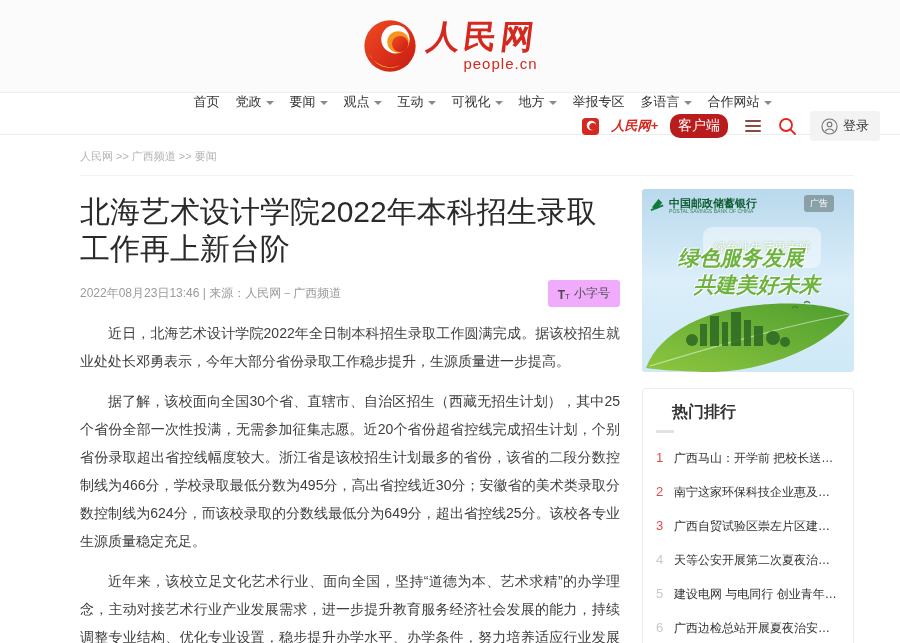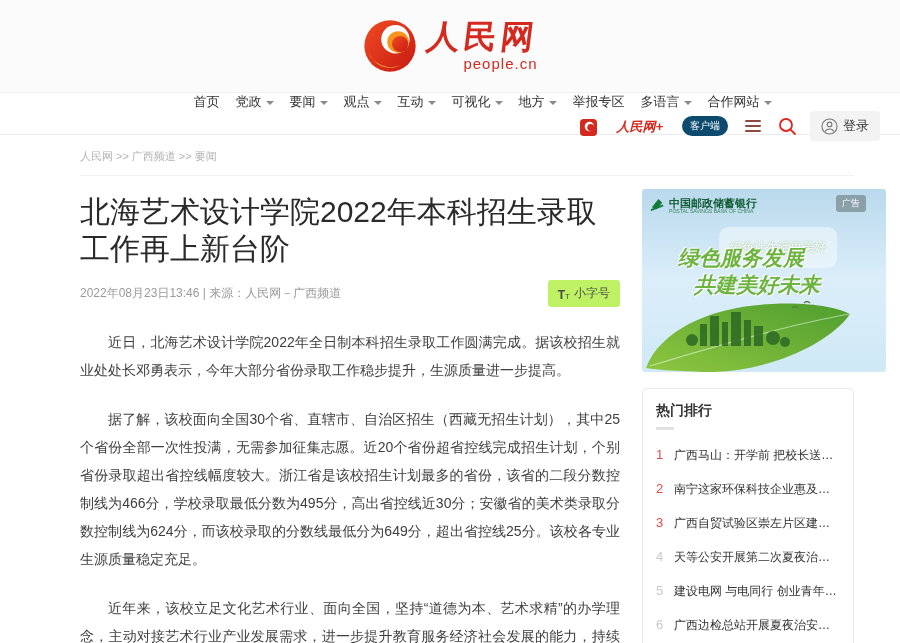--- a/index.html
+++ b/index.html
@@ -13,23 +13,23 @@
   .logo-cn { font-size:33px; font-weight:bold; color:#d5281e; letter-spacing:4px; transform:skewX(-7deg); line-height:1; }
   .logo-en { font-size:15px; font-weight:normal; color:#d5281e; text-align:right; letter-spacing:1px; margin-top:2px; }
 
   
   .nav { height:43px; border-top:1px solid #f0f0f0; border-bottom:1px solid #ececec;
     display:flex; align-items:center; padding:0 20px 0 85px;flex-direction:column; }
   .nav-links { display:flex; align-items:center; gap:16px; }
   .nav-item { display:flex; align-items:center; gap:4px; font-size:13px; color:#333; cursor:pointer; white-space:nowrap; }
   .caret { width:0; height:0; border-left:4px solid transparent; border-right:4px solid transparent; border-top:4px solid #8a8a8a; margin-top:2px; }
   .nav-right { margin-left:auto; display:flex; align-items:center; gap:13px; }
-  .app-badge { display:flex; align-items:flex-end; gap:19px; cursor:pointer; }
+  .app-badge { display:flex; align-items:center; gap:12px; cursor:pointer; }
   .app-name { color:#d5281e; font-weight:bold; font-style:italic; font-size:13px; white-space:nowrap; }
-  .app-pill { background:#0c4a6e; color:#fff; font-size:10px; padding:3px 8px; border-radius:10px; white-space:nowrap; }
+  .app-pill { background:#b91c1c; color:#fff; font-size:14px; padding:3px 8px; border-radius:10px; white-space:nowrap; }
   .hamburger { display:flex; flex-direction:column; gap:3px; cursor:pointer; padding:4px; }
   .hamburger span { display:block; width:16px; height:2px; background:#8d4a42; border-radius:1px; }
   .search-btn { cursor:pointer; display:flex; }
   .login { background:#f3f3f3; border-radius:3px; height:30px; display:flex; align-items:center; gap:5px; padding:0 11px; cursor:pointer; }
   .login-label { font-size:13px; color:#333; }
 
   
   .breadcrumb { width:774px; margin:0 0 0 80px; padding:14px 0 11px; font-size:11px; color:#b3b3b3;
     border-bottom:1px solid #f2f2f2; }
   .breadcrumb span { cursor:pointer; }
@@ -38,46 +38,46 @@
   
   .main { display:flex; margin-left:80px; width:774px; }
   .article { width:540px; }
   .sidebar { width:212px; margin-left:22px; padding-top:13px; }
 
   
   .article h1 { margin-top:17px; font-size:30px; line-height:37px; font-weight:normal; color:#2a2a2a; }
   .meta { display:flex; justify-content:space-between; align-items:center; margin-top:13px; }
   .meta-left { font-size:12px; color:#9a9a9a; }
   .meta-left .src { cursor:pointer;text-align:center; }
-  .fs-btn { background:#bef264; border-radius:3px; padding:5px 10px; font-size:12px; color:#4a4a4a;
+  .fs-btn { background:#f0abfc; border-radius:3px; padding:5px 10px; font-size:12px; color:#4a4a4a;
     display:flex; align-items:flex-end; gap:4px; cursor:pointer; }
   .fs-icon b { font-size:12px; font-weight:bold; line-height:1; }
   .fs-icon small { font-size:8px; line-height:1; }
-  .article p { font-size:14px; line-height:28px; color:#3e3e3e; text-indent:2em; text-align:justify; margin-top:21px; }
-
-  
-  .banner { position:relative; width:244px; height:183px; border-radius:3px; overflow:hidden; cursor:pointer;
+  .article p { font-size:14px; line-height:28px; color:#3e3e3e; text-indent:2em; text-align:justify; margin-top:12px; }
+
+  
+  .banner { position:relative; width:212px; height:183px; border-radius:3px; overflow:hidden; cursor:pointer;
     background:linear-gradient(180deg,#b9d9ec 0%,#dbeefa 50%,#cfe9f6 100%); }
   .bank { position:absolute; top:8px; left:8px; display:flex; align-items:flex-start; gap:4px; }
   .bank-name { font-size:11px; font-weight:bold; color:#0f5c33; line-height:1.1; }
   .bank-en { font-size:6px; color:#37835a; letter-spacing:0; transform:scale(.85); transform-origin:left top; }
   .ad-badge { position:absolute; top:6px; right:20px; background:rgba(125,145,150,.8); color:#fff;
     font-size:9px; padding:2px 6px; border-radius:3px; }
   .ad-tagline { position:absolute; top:38px; left:50%; transform:translateX(-38%);
     background:rgba(255,255,255,.45); color:#fff; text-shadow:0 0 2px #7fb06a;
     font-size:12px; padding:12px 11px; border-radius:9px; white-space:nowrap; }
   .ad-t1 { position:absolute; top:55px; left:36px; font-size:21px; font-weight:bold; font-style:italic;
     color:#6db33f; text-shadow:1px 1px 0 #fff, -1px -1px 0 #fff; white-space:nowrap; }
   .ad-t2 { position:absolute; top:82px; left:52px; font-size:21px; font-weight:bold; font-style:italic;
     color:#6db33f; text-shadow:1px 1px 0 #fff, -1px -1px 0 #fff; white-space:nowrap; }
   .leaf { position:absolute; bottom:0; left:0; }
 
   
   .hotbox { margin-top:16px; border:1px solid #ebebeb; border-radius:4px; padding:13px 13px 20px; }
-  .hot-title { font-size:14px; font-weight:bold; color:#333; }
+  .hot-title { font-size:16px; font-weight:bold; color:#333;margin-left:16px; }
   .hot-dash { width:18px; height:3px; background:#e2e2e2; margin-top:7px; }
   .hot-item { display:flex; align-items:baseline; gap:8px; margin-top:17px; cursor:pointer; }
   .hot-rank { font-size:13px; width:10px; flex:none; color:#c9c9c9; }
   .hot-item.top .hot-rank { color:#e14b4b; }
   .hot-text { font-size:12px; color:#333; white-space:nowrap; overflow:hidden; text-overflow:ellipsis; flex:1; }
 </style>
 </head>
 <body>
 
 <header class="site-header">

